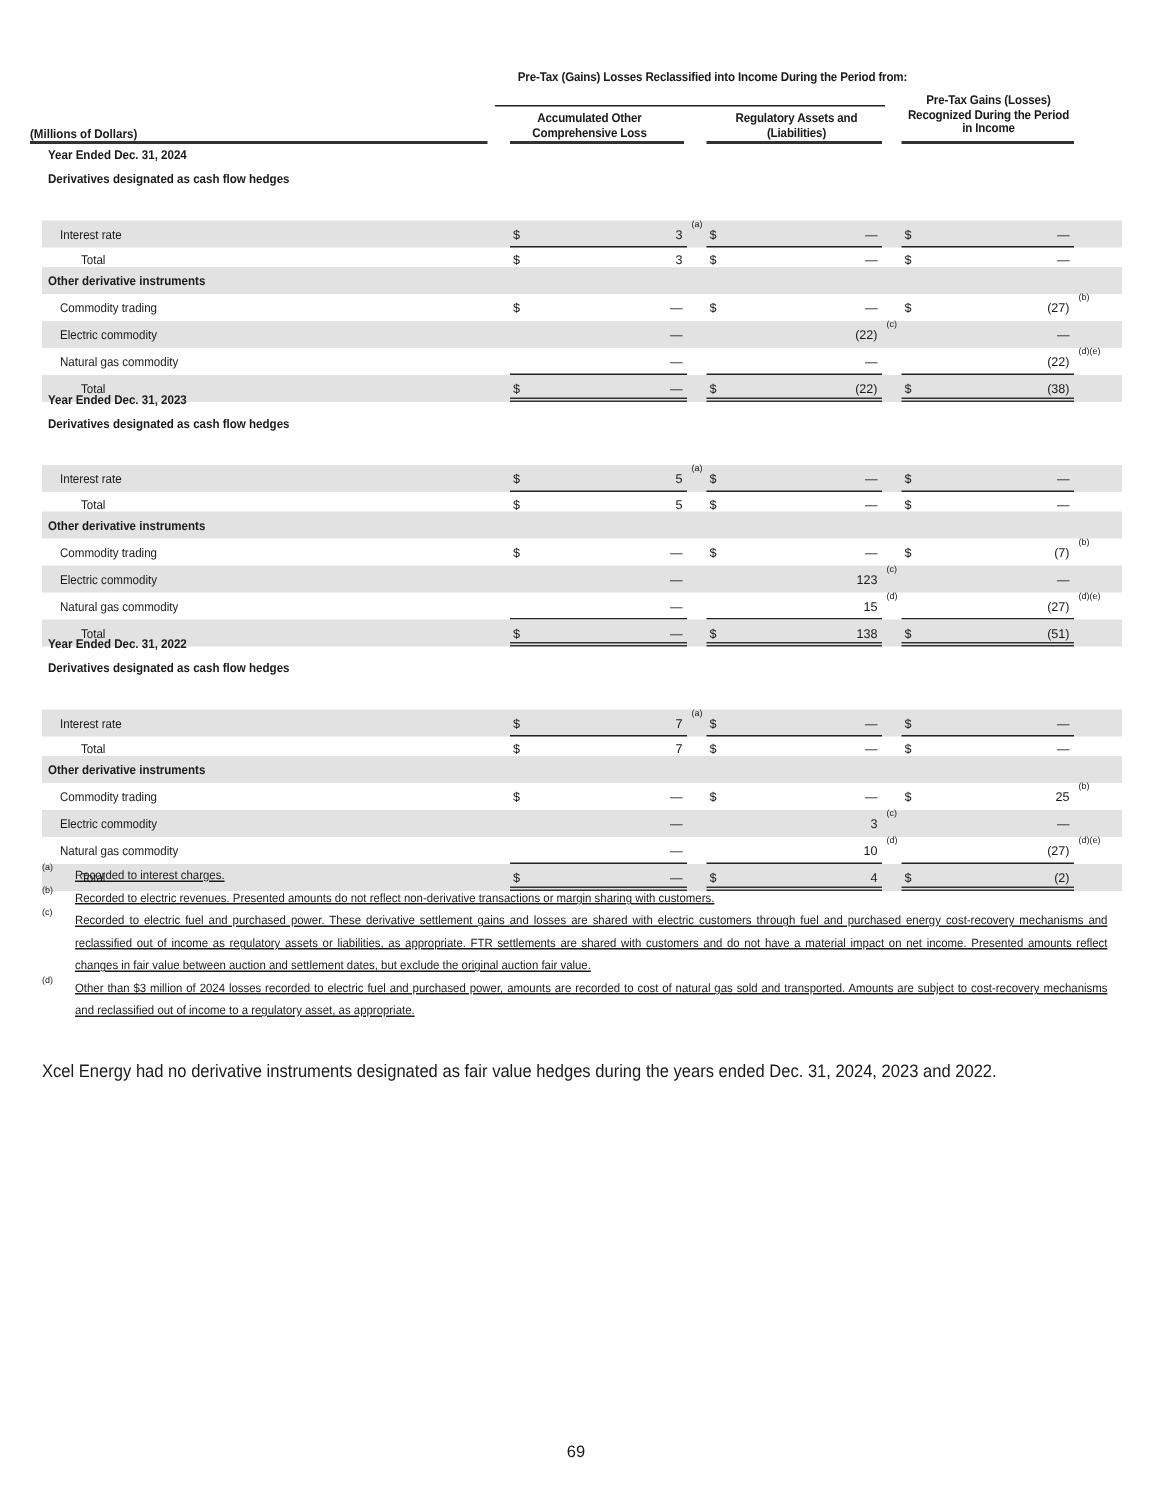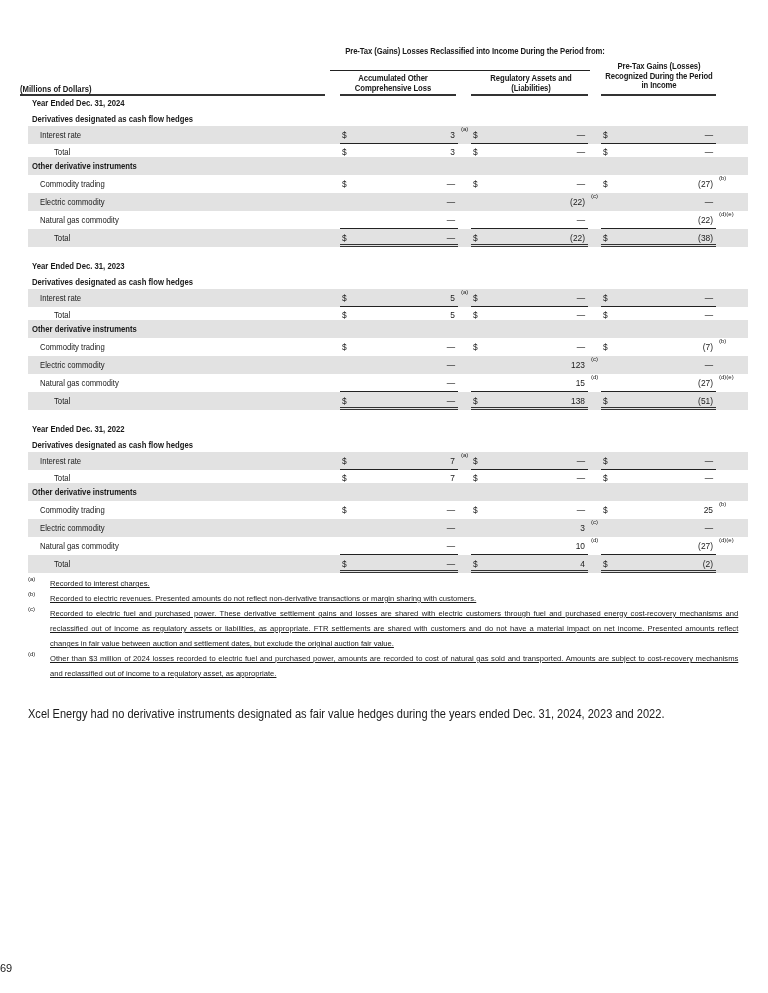--- a/index.html
+++ b/index.html
@@ -13,21 +13,21 @@
   .hdr-span { left: 330px; width: 290px; top: 47px; }
   .hdr-span-rule { position: absolute; left: 330px; width: 260px; top: 70px; height: 0; border-top: 1.4px solid #222; }
   .hdr-aoci { left: 330px; width: 126px; top: 74px; }
   .hdr-reg { left: 468px; width: 126px; top: 74px; }
   .hdr-pre { left: 600px; width: 118px; top: 62px; }
   .hdr-rule { position: absolute; top: 94px; height: 0; border-top: 2px solid #333; }
   .hdr-millions { position: absolute; left: 20px; top: 84px; font-size: 8.4px; font-weight: bold; transform: scaleX(0.92); transform-origin: left; }
   .hdr-left-rule { position: absolute; left: 20px; width: 305px; top: 94px; border-top: 2px solid #333; }
 
   
-  .row { position: absolute; left: 28px; width: 720px; height: 18px; font-size: 8.4px; }
+  .row { position: absolute; left: 28px; width: 720px; height: 18px; font-size: 8.4px; margin-top: 21px; }
   .row.shade { background: #e2e2e2; }
   .row .lbl { position: absolute; top: 4px; white-space: nowrap; transform: scaleX(0.92); transform-origin: left; }
   .lbl.l0 { left: 4px; }
   .lbl.l1 { left: 12px; }
   .lbl.l2 { left: 26px; }
   .lbl.bold { font-weight: bold; }
 
   .sec-title { position: absolute; left: 32px; font-size: 8.4px; font-weight: bold; transform: scaleX(0.92); transform-origin: left; white-space: nowrap; }
 
   .cell { position: absolute; top: 0; height: 18px; }
@@ -41,21 +41,21 @@
   .cell.dbl { border-bottom: 3.5px double #333; }
 
   
   .fn-block { position: absolute; left: 28px; width: 712px; font-size: 8px; line-height: 15px; text-decoration: underline; }
   .fn-item { position: relative; padding-left: 22px; text-align: justify; }
   .fn-item .fn-key { position: absolute; left: 0; top: -4px; font-size: 6px; }
   .fn-text { display: block; transform: scaleX(0.95); transform-origin: left; width: 105%; }
 
   .closing { position: absolute; left: 28px; top: 707px; font-size: 12px; white-space: nowrap; transform: scaleX(0.92); transform-origin: left; }
 
-  .page-num { position: absolute; left: 0; width: 768px; top: 962px; text-align: left; font-size: 11px; }
+  .page-num { position: absolute; left: 0; width: 768px; top: 962px; text-align: center; font-size: 11px; }
 </style>
 </head>
 <body>
 
 <div class="page">
 
   <div class="hdr hdr-span">Pre-Tax (Gains) Losses Reclassified into Income During the Period from:</div>
   <div class="hdr-span-rule"></div>
   <div class="hdr hdr-aoci">Accumulated Other Comprehensive Loss</div>
   <div class="hdr hdr-reg">Regulatory Assets and (Liabilities)</div>

